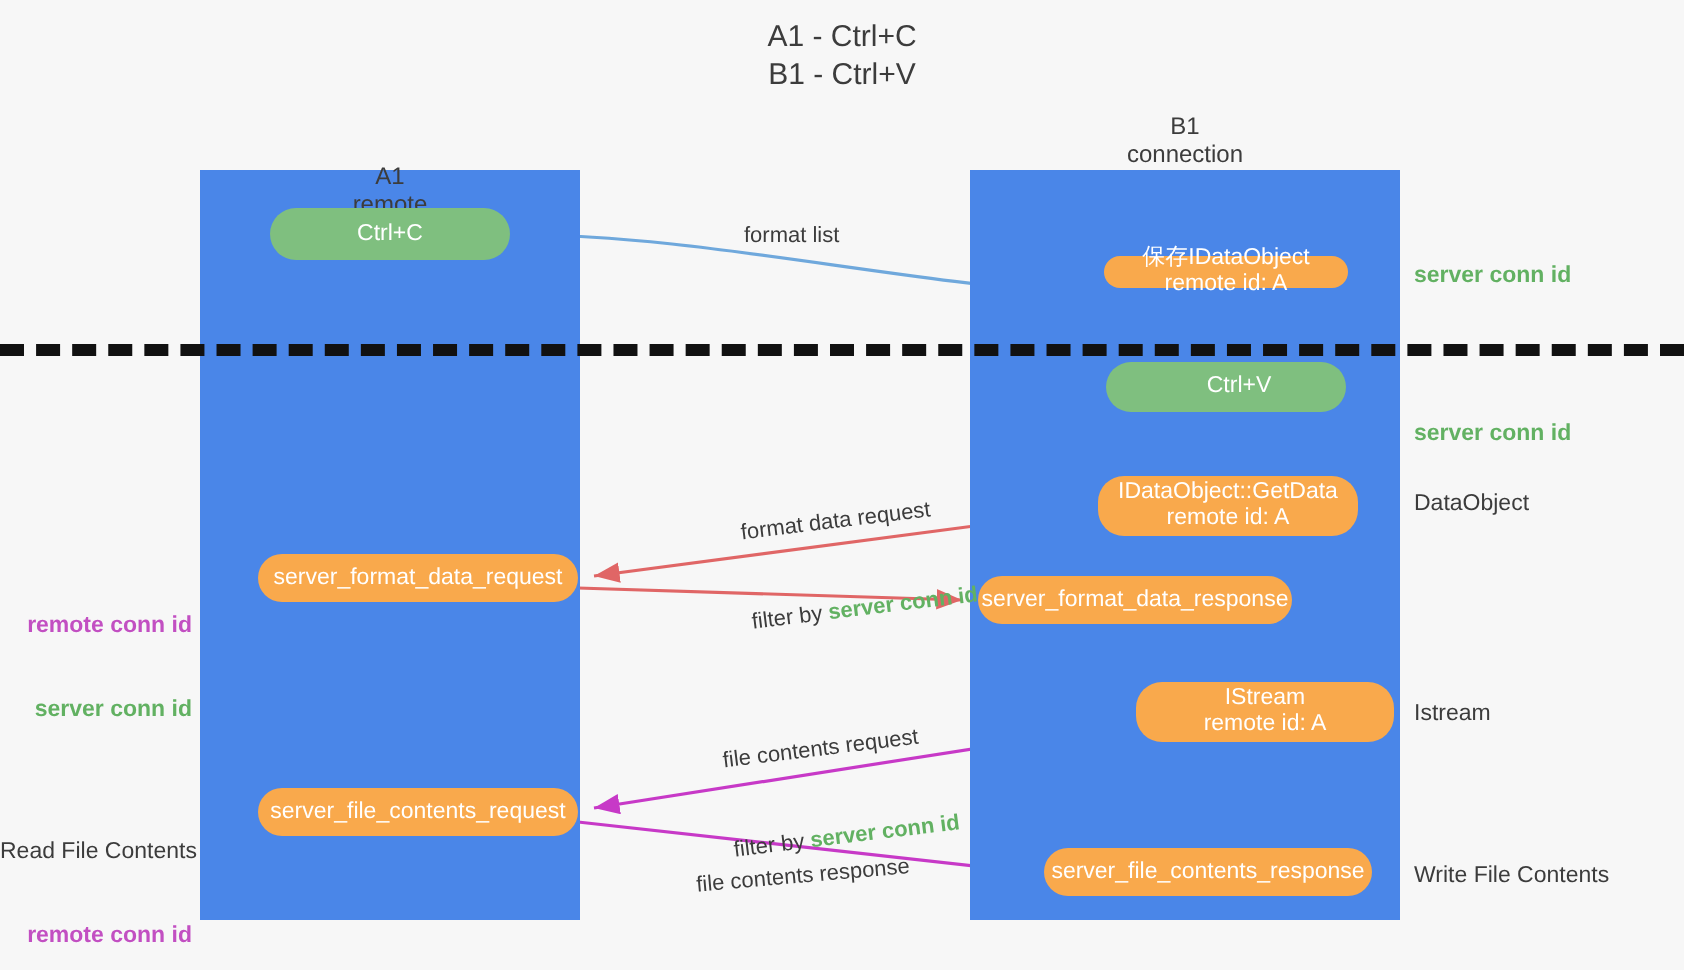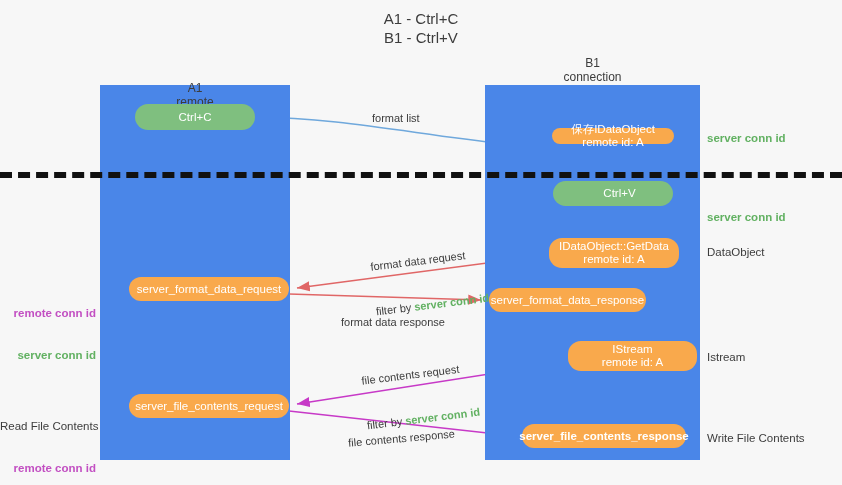--- a/index.html
+++ b/index.html
@@ -45,21 +45,21 @@
   .box.green{background:#7fbf7f;}
 
   .b-ctrlc{left:135px;top:104px;width:120px;height:26px;}
   .b-dataobj{left:552px;top:128px;width:122px;height:16px;}
   .b-ctrlv{left:553px;top:181px;width:120px;height:25px;padding-left:17px;}
   .b-getdata{left:549px;top:238px;width:130px;height:30px;}
   .b-sfdreq{left:129px;top:277px;width:160px;height:24px;}
   .b-sfdres{left:489px;top:288px;width:157px;height:24px;}
   .b-istream{left:568px;top:341px;width:129px;height:30px;}
   .b-sfcreq{left:129px;top:394px;width:160px;height:24px;}
-  .b-sfcres{left:522px;top:424px;width:164px;height:24px;font-weight:bold;}
+  .b-sfcres{left:522px;top:424px;width:164px;height:24px;}
 
   .sidelabel{
     position:absolute;font-size:11.5px;line-height:14px;white-space:pre;
   }
   .green-txt{color:#62b162;font-weight:bold;}
   .magenta-txt{color:#c24fc2;font-weight:bold;}
   .dark-txt{color:#3c3c3c;}
 
   .sl-serv1{left:707px;top:131px;}
   .sl-serv2{left:707px;top:210px;}
@@ -158,21 +158,20 @@
 </div>
 
 <div class="arrowlbl al-formatlist">format list</div>
 
 <div class="arrowlbl al-fdreq">
   <div>format data request</div>
   <div><span>filter by </span><span class="green-txt">server conn id</span></div>
 </div>
 
 <div class="arrowlbl al-fdres">
-  <div>format data response</div>
 </div>
 
 <div class="arrowlbl al-fcreq">
   <div>file contents request</div>
   <div><span>filter by </span><span class="green-txt">server conn id</span></div>
 </div>
 
 <div class="arrowlbl al-fcres">
   <div>file contents response</div>
   <div style="margin-top:13px"><span class="magenta-txt">remote conn id</span></div>

